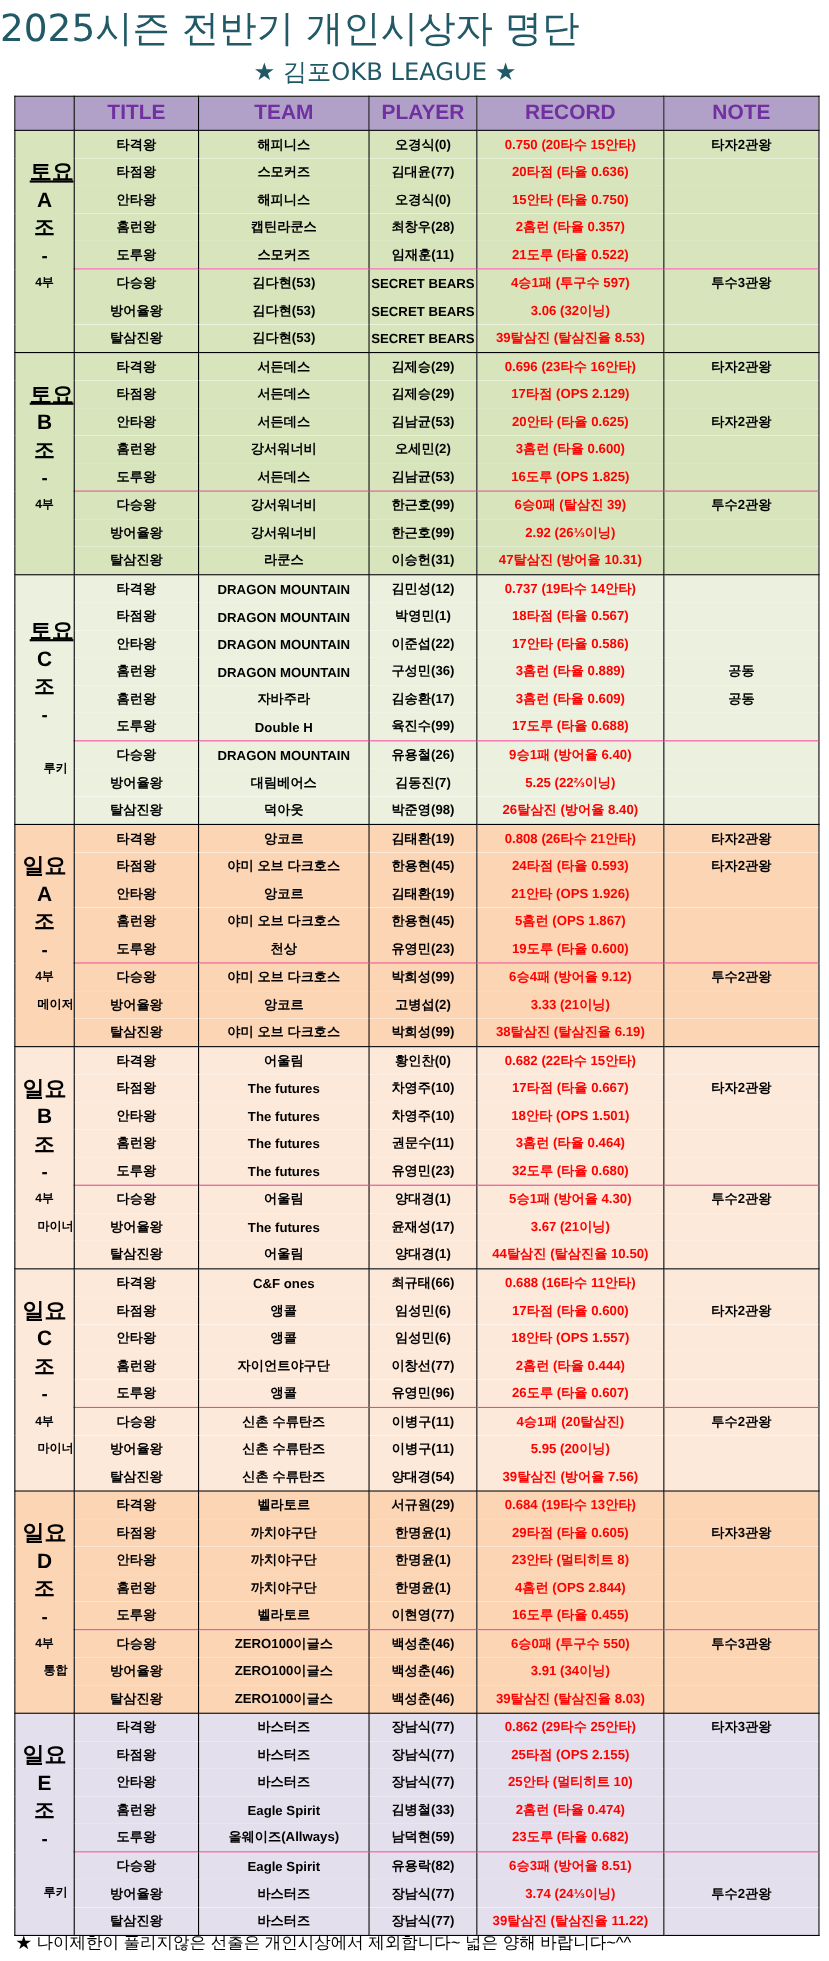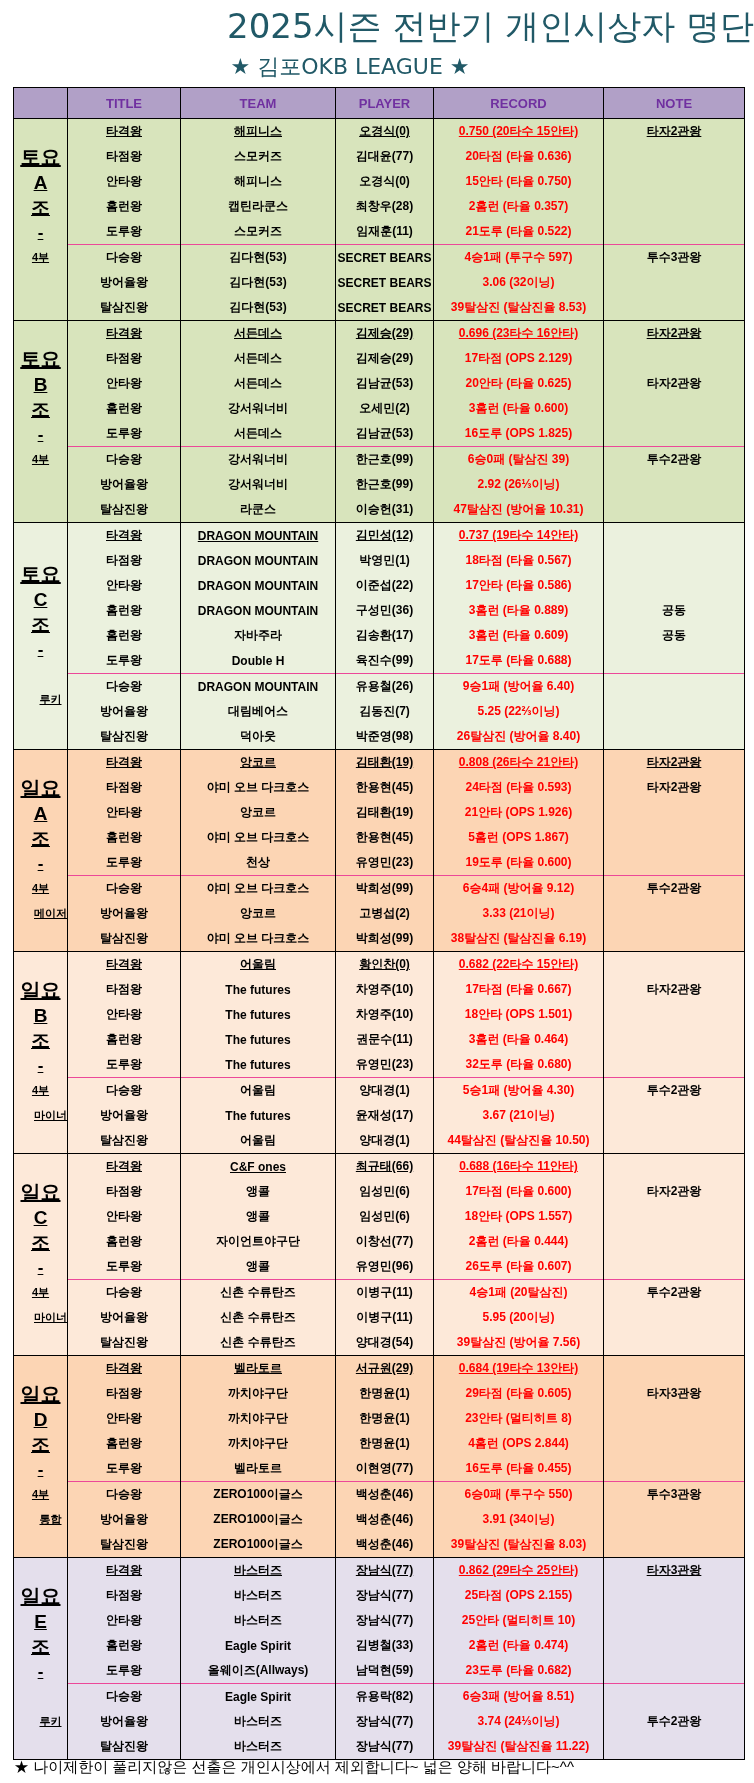--- a/index.html
+++ b/index.html
@@ -1,32 +1,32 @@
 <!DOCTYPE html>
 <html><head>
 <meta charset="utf-8">
 <style>
   html,body{margin:0;padding:0;background:#ffffff;}
   body{width:754px;height:1783px;position:relative;overflow:hidden;font-family:"DejaVu Sans","Liberation Sans",sans-serif;}
-  .title{position:absolute;left:0;top:4px;width:754px;text-align:right;font-size:34px;color:#215967;letter-spacing:0px;line-height:44px;}
+  .title{position:absolute;left:0;top:4px;width:754px;text-align:left;font-size:34px;color:#215967;letter-spacing:0px;line-height:44px;}
   .subtitle{position:absolute;left:0;top:52px;width:700px;text-align:center;font-size:22px;color:#215967;line-height:30px;}
   table.awards{position:absolute;left:13px;top:87px;border-collapse:collapse;table-layout:fixed;}
   table.awards td, table.awards th{padding:0;text-align:center;vertical-align:middle;white-space:nowrap;overflow:hidden;}
-  th{background:#b1a0c7;color:#7030a0;font-size:13px;font-weight:bold;height:30px;border:1.5px solid #000;font-family:"Liberation Sans",sans-serif;}
+  th{background:#b1a0c7;color:#7030a0;font-size:19px;font-weight:bold;height:30px;border:1.5px solid #000;font-family:"Liberation Sans",sans-serif;}
   td{height:25px;font-size:12px;font-weight:bold;color:#000;font-family:"Liberation Sans",sans-serif;border-left:1px solid #000;border-right:1px solid #000;}
   td.rec{color:#ff0000;}
   td.grp{vertical-align:top;border:1.5px solid #000;padding-top:2px;line-height:1;}
   .grp .day{font-size:20px;font-weight:bold;display:block;height:26px;line-height:26px;}
-  .grp .sat{text-decoration:underline;}
+  .grp .sat{text-decoration:underline;text-align:right;}
   .grp .letter{font-size:19px;display:block;height:25px;line-height:25px;}
   .grp .jo{font-size:19px;display:block;height:25px;line-height:25px;}
   .grp .dash{font-size:17px;display:block;height:25px;line-height:25px;}
   .grp .div{font-size:11px;display:block;height:25px;line-height:25px;}
   .grp .sub{font-size:11px;display:block;height:25px;line-height:25px;margin-left:20px;}
-  tr.sec-start td{border-top:1.5px solid #000;text-decoration:underline;}
+  tr.sec-start td{border-top:1.5px solid #000;}
   tr.pit-start td.cell{border-top:1px solid #ec4899;}
   tr.sec-end td{border-bottom:1.5px solid #000;}
   .g1{background:#d8e4bc;} .g2{background:#ebf1de;}
   .o1{background:#fcd5b4;} .o2{background:#fde9d9;}
   .l1{background:#e4dfec;}
   .footer{position:absolute;left:14px;top:1757px;font-size:15px;color:#000000;line-height:20px;font-family:"Liberation Sans",sans-serif;}
 </style>
 </head>
 <body>
 

